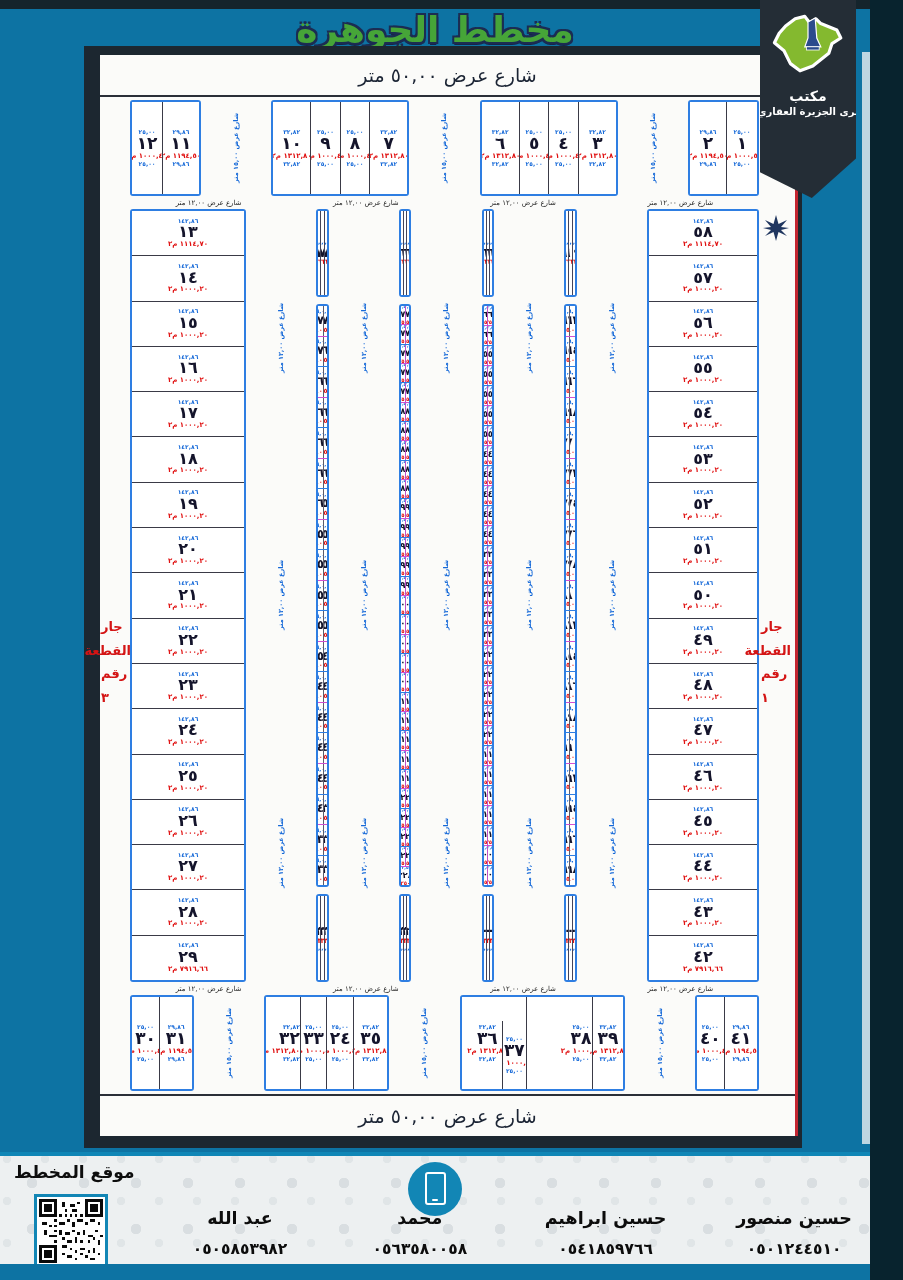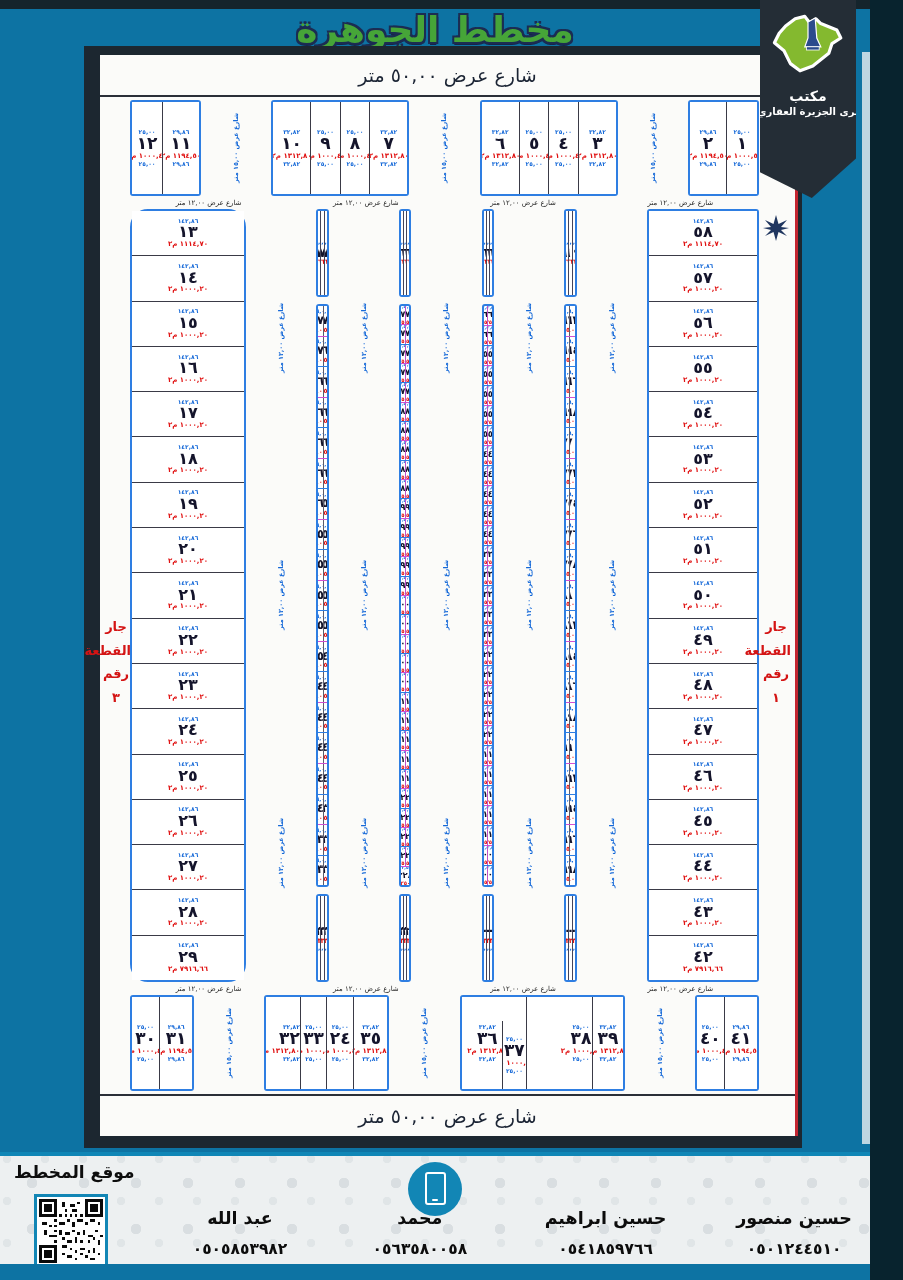--- a/index.html
+++ b/index.html
@@ -32,21 +32,21 @@
   .street-band.bottom{border-top:2px solid #2a2f38;}
   .rowstrip{flex:0 0 96px;display:flex;margin:3px 36px 0 30px;}
   .rowstrip.bottom{margin:0 36px 3px 30px;}
   .hstreet{flex:0 0 13px;margin:0 36px 0 30px;display:flex;justify-content:space-around;align-items:center;overflow:hidden;}
   .hlabel{font-size:7px;color:#222;white-space:nowrap;}
   .middle{flex:1;display:flex;margin:0 36px 0 30px;min-height:0;}
 
   
   .rowgroup{display:flex;border:2px solid #2e7ee2;border-radius:3px;background:#fff;min-width:0;}
   .pcol{display:flex;flex-direction:column;border:2px solid #2e7ee2;border-radius:3px;background:#fff;}
-  .pcol.left{flex:0 0 112px;border-radius:18px;}
+  .pcol.left{flex:0 0 112px;}
   .pcol.right{flex:0 0 108px;}
   .plot{flex:1;display:flex;flex-direction:column;align-items:center;justify-content:center;
         min-width:0;min-height:0;overflow:hidden;background:#fff;}
   .rowgroup .plot + .plot{border-left:1.5px solid #3a3a46;}
   .pcol .plot + .plot{border-top:1.5px solid #3a3a46;}
   .pnum{font-weight:700;color:#14142b;line-height:1.05;}
   .rowplot .pnum{font-size:17px;}
   .colplot .pnum{font-size:16px;}
   .parea{font-size:7px;font-weight:700;color:#e01212;line-height:1.1;white-space:nowrap;}
   .dim{font-size:6px;color:#1468d8;font-weight:700;line-height:1.1;white-space:nowrap;}
@@ -69,21 +69,21 @@
   .dense .pairplot .pnum{font-size:8.5px;}
   .dense .pairplot .parea{font-size:5.5px;}
   .dense .pairplot .dim{font-size:4.5px;}
   .pwide{flex:1.5;}
 
   
   .vstreet{flex:0 0 12px;display:flex;flex-direction:column;justify-content:space-around;align-items:center;overflow:visible;}
   .vlabel{transform:rotate(-90deg);white-space:nowrap;font-size:6.5px;color:#1468d8;font-weight:700;}
 
   
-  .jar{position:absolute;top:556px;width:30px;text-align:center;color:#d41414;font-weight:700;
+  .jar{position:absolute;top:556px;width:30px;text-align:left;color:#d41414;font-weight:700;
        font-size:13px;line-height:1.2;z-index:3;}
   .jar.left{left:1px;}
   .jar.right{right:4px;}
   .jar div{margin:8px 0;}
   .compass{position:absolute;right:6px;top:160px;width:26px;height:26px;z-index:2;}
 
   
   .footer{position:absolute;left:0;right:0;bottom:0;height:128px;background:#edf0f1;z-index:7;
           border-top:4px solid #0f86b6;box-sizing:border-box;
           background-image:radial-gradient(circle,#d9dee1 5px,rgba(0,0,0,0) 5.5px),

